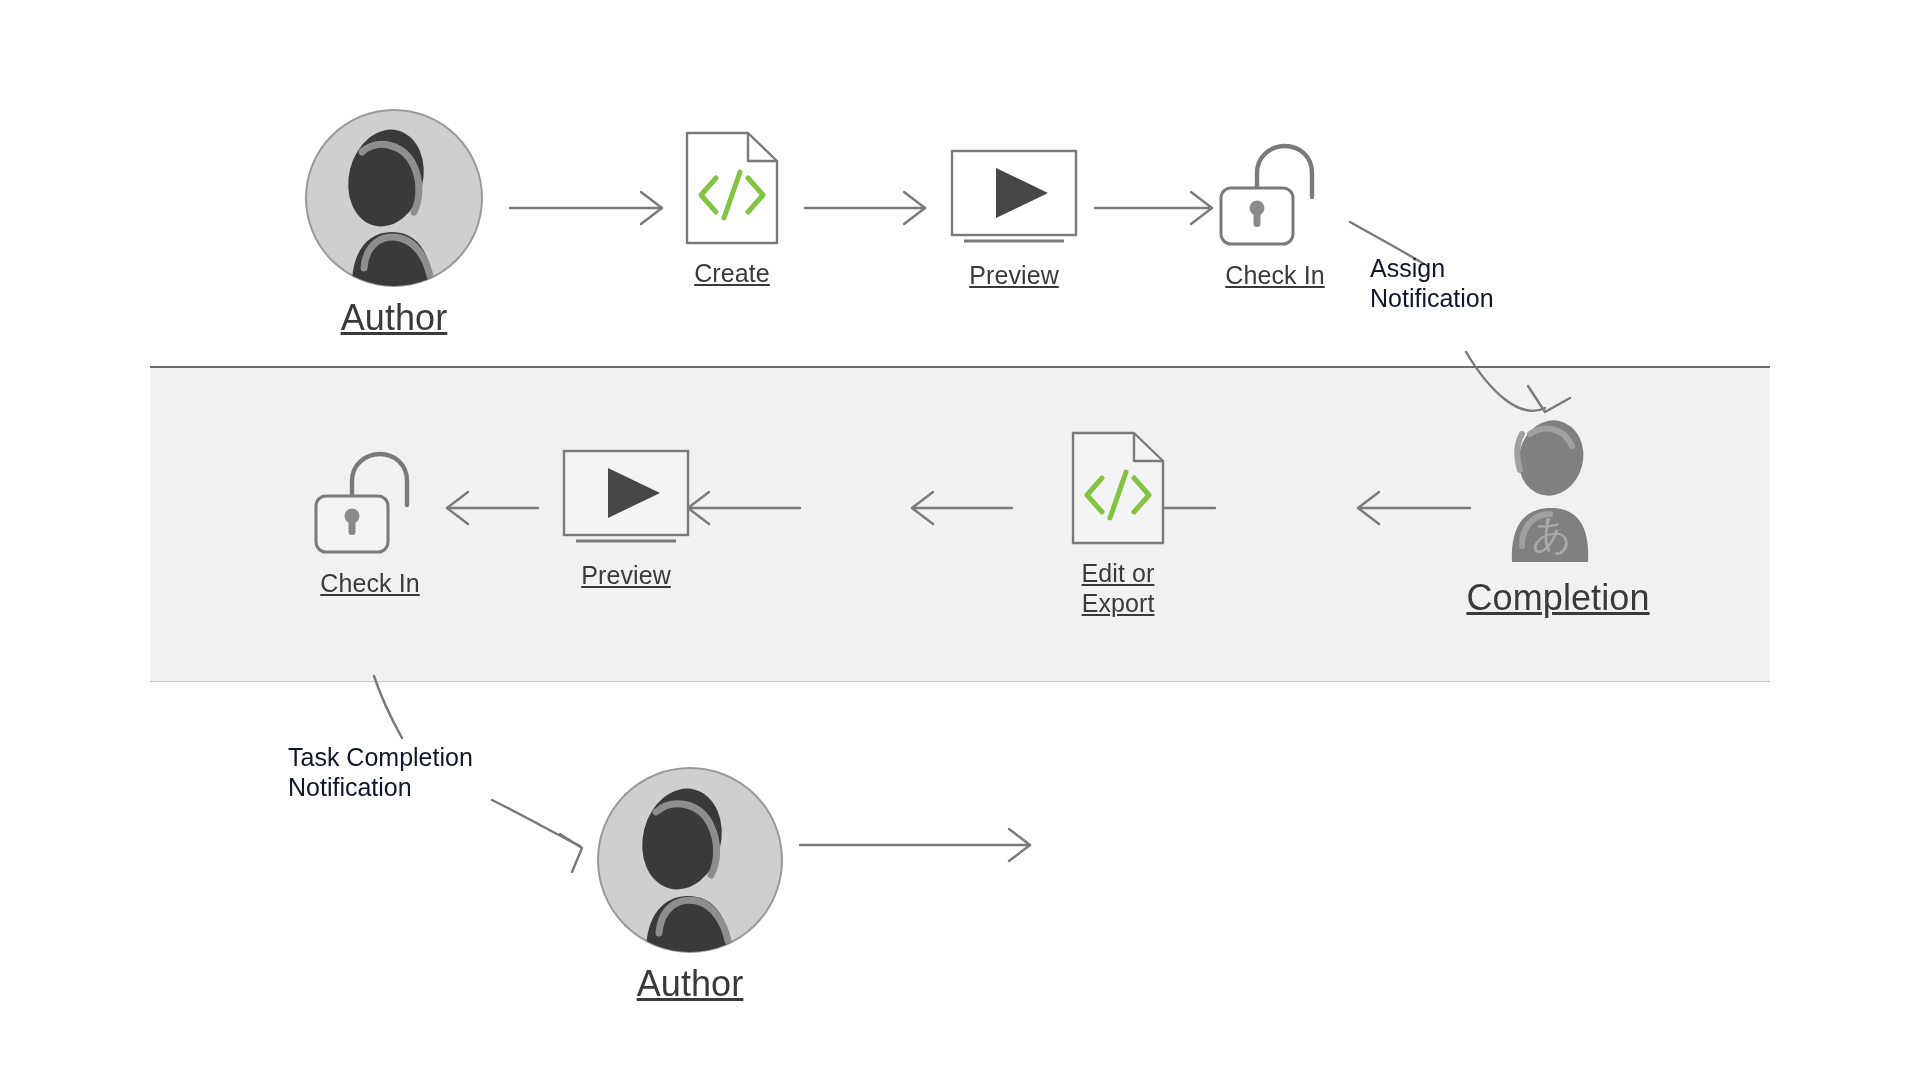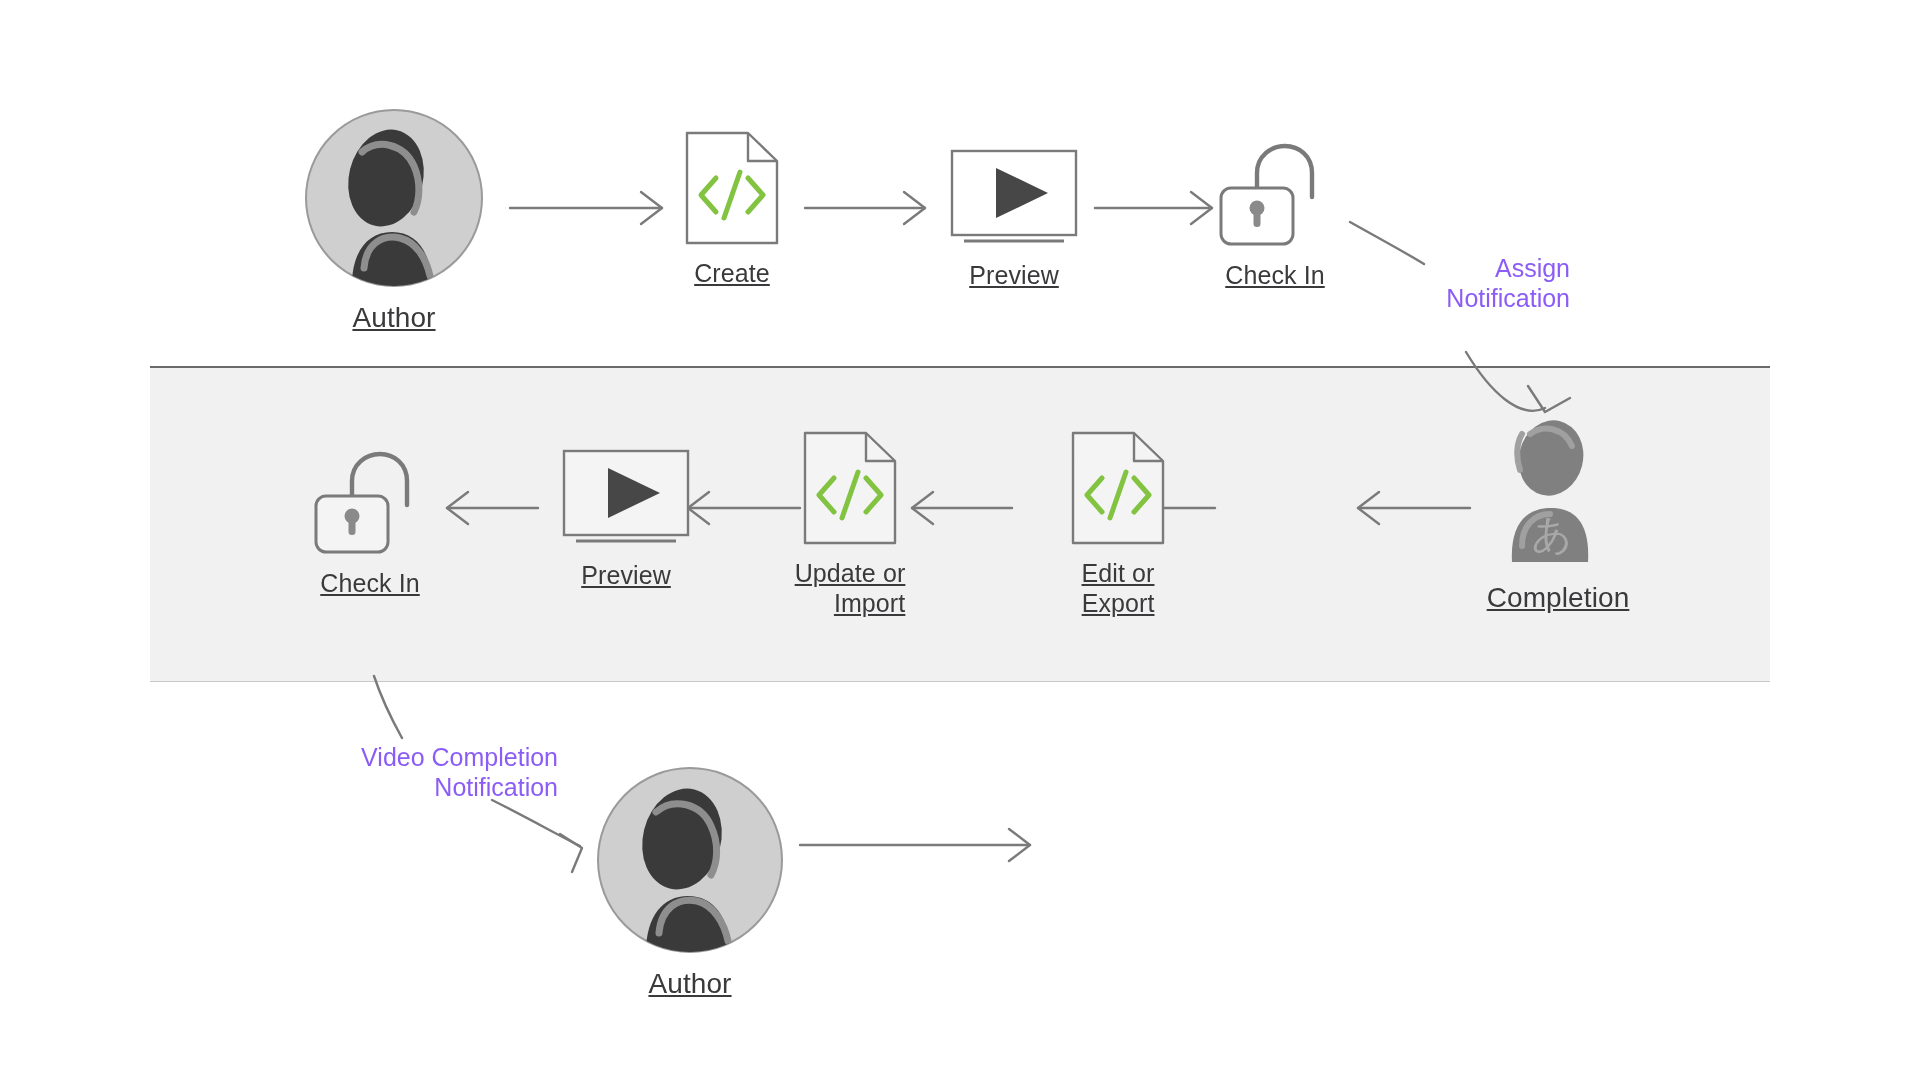--- a/index.html
+++ b/index.html
@@ -48,29 +48,29 @@
     margin-top: 12px;
     font-size: 25px;
     line-height: 30px;
     color: #3a3a3c;
     text-align: right;
     white-space: pre-line;
     letter-spacing: .1px;
     text-decoration: underline;
   }
   .caption.big {
-    font-size: 28px;
+    font-size: 36px;
     line-height: 36px;
   }
   .annot {
     position: absolute;
     font-size: 25px;
     line-height: 30px;
-    color: #8b5cf6;
-    text-align: right;
+    color: #0f172a;
+    text-align: left;
     white-space: pre-line;
   }
 
   .arrowlayer {
     position: absolute;
     left: 0; top: 0;
     width: 1920px; height: 1080px;
     pointer-events: none;
   }
 </style>
@@ -218,68 +218,53 @@
     <span class="glyph">
       <svg width="136" height="100" viewBox="0 0 136 100">
         <rect x="6" y="3" width="124" height="84" fill="#f4f4f4" stroke="#7a7a7a" stroke-width="2.4"></rect>
         <polygon points="50,20 102,45 50,70" fill="#474747"></polygon>
         <line x1="18" y1="93" x2="118" y2="93" stroke="#7a7a7a" stroke-width="3.2"></line>
       </svg>
     </span>
     <span class="caption">Preview</span>
   </div>
 
-  <div class="node" style="left:775px; top:430px; width:150px;">
+
+  <div class="node" style="left:1053px; top:430px; width:130px;">
     <span class="glyph">
       <svg width="96" height="116" viewBox="0 0 96 116">
         <path d="M3 3 H64 L93 31 V113 H3 Z" fill="#f4f4f4" stroke="#7a7a7a" stroke-width="2.4" stroke-linejoin="round"></path>
         <path d="M64 3 V31 H93" fill="none" stroke="#7a7a7a" stroke-width="2.4" stroke-linejoin="round"></path>
         <g stroke="#82c341" stroke-width="5" fill="none" stroke-linecap="round" stroke-linejoin="round">
           <polyline points="32,48 17,65 32,82"></polyline>
           <polyline points="64,48 79,65 64,82"></polyline>
           <line x1="56" y1="42" x2="40" y2="88"></line>
         </g>
       </svg>
     </span>
-    <span class="caption">Update or
-Import</span>
-  </div>
-
-  <div class="node" style="left:1053px; top:430px; width:130px;">
-    <span class="glyph">
-      <svg width="96" height="116" viewBox="0 0 96 116">
-        <path d="M3 3 H64 L93 31 V113 H3 Z" fill="#f4f4f4" stroke="#7a7a7a" stroke-width="2.4" stroke-linejoin="round"></path>
-        <path d="M64 3 V31 H93" fill="none" stroke="#7a7a7a" stroke-width="2.4" stroke-linejoin="round"></path>
-        <g stroke="#82c341" stroke-width="5" fill="none" stroke-linecap="round" stroke-linejoin="round">
-          <polyline points="32,48 17,65 32,82"></polyline>
-          <polyline points="64,48 79,65 64,82"></polyline>
-          <line x1="56" y1="42" x2="40" y2="88"></line>
-        </g>
-      </svg>
-    </span>
     <span class="caption">Edit or
 Export</span>
   </div>
 
 
   <div class="node" style="left:1468px; top:418px; width:180px;">
     <span class="glyph">
       <svg width="120" height="150" viewBox="0 0 120 150">
         <ellipse cx="53" cy="40" rx="32" ry="38" fill="#808080" transform="rotate(14 53 40)"></ellipse>
         <path d="M32 16 C 46 6, 66 10, 74 28" fill="none" stroke="#a0a0a0" stroke-width="6" stroke-linecap="round"></path>
         <path d="M24 16 C 18 26, 18 40, 22 52" fill="none" stroke="#a0a0a0" stroke-width="6" stroke-linecap="round"></path>
         <path d="M14 144 C 12 106, 28 90, 53 90 C 78 90, 92 106, 90 144 Z" fill="#808080"></path>
         <path d="M24 128 C 24 108, 36 96, 52 96" fill="none" stroke="#a0a0a0" stroke-width="6" stroke-linecap="round"></path>
         <text x="54" y="130" font-family="'DejaVu Sans', sans-serif" font-size="40" fill="#a8a8a8" text-anchor="middle">あ</text>
       </svg>
     </span>
     <span class="caption big">Completion</span>
   </div>
 
-  <div class="annot" style="left:288px; top:742px; width:270px;">Video Completion
+  <div class="annot" style="left:288px; top:742px; width:270px;">Task Completion
 Notification</div>
 
   <div class="node" style="left:596px; top:766px; width:188px;">
     <span class="glyph">
       <svg width="188" height="188" viewBox="0 0 188 188">
         <circle cx="94" cy="94" r="92" fill="#cfcfcf" stroke="#9a9a9a" stroke-width="2"></circle>
         <defs>
           <clipPath id="clipAvB">
               <circle cx="94" cy="94" r="92"></circle>
             </clipPath>

